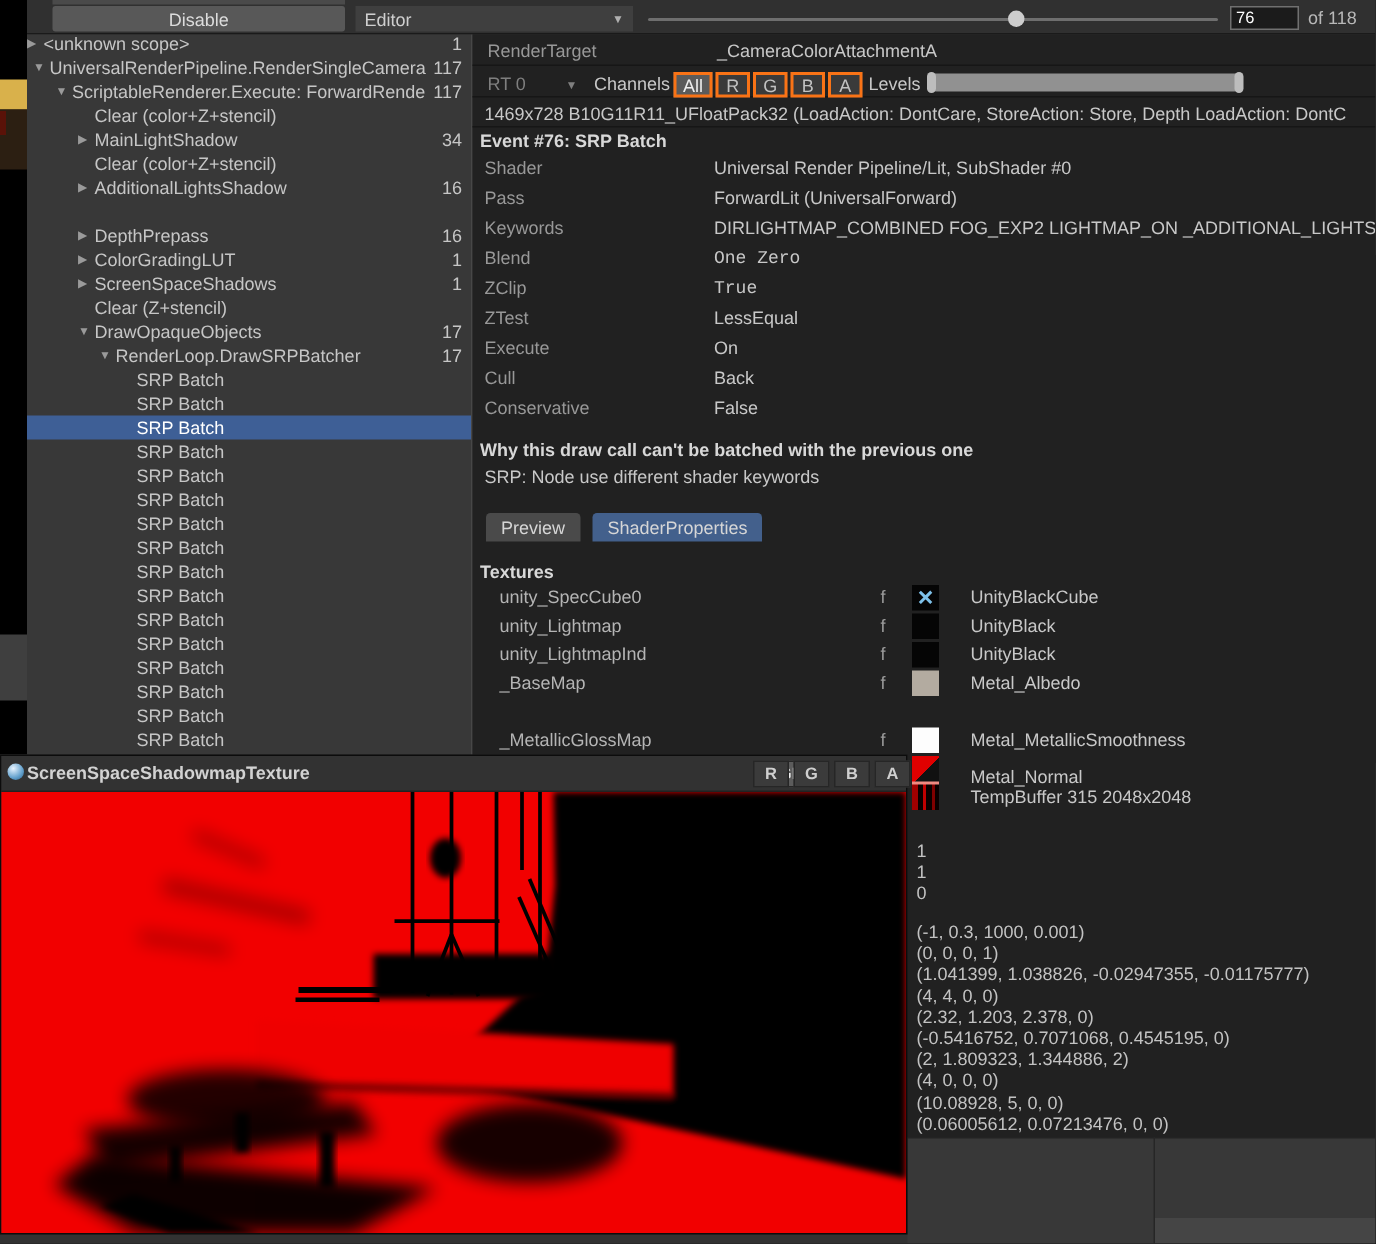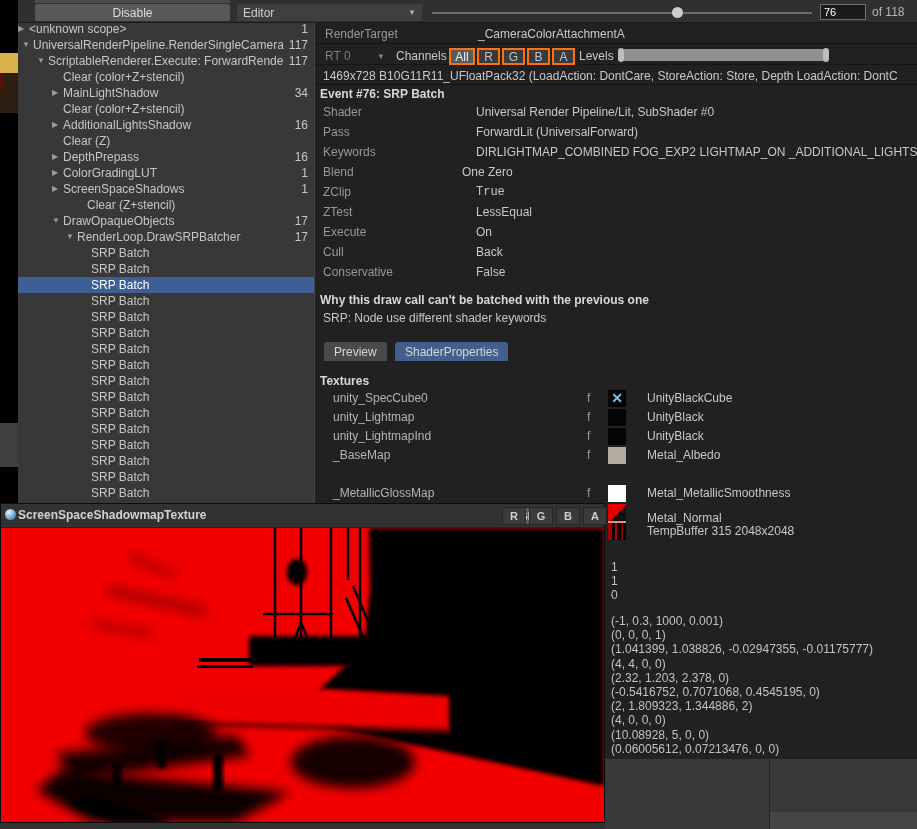--- a/index.html
+++ b/index.html
@@ -128,40 +128,37 @@
         <span class="tree-count">34</span>
       </div>
       <div class="tree-row" style="top: 78px;">
         <span class="tree-label" style="left: 45px;">Clear (color+Z+stencil)</span>
       </div>
       <div class="tree-row" style="top: 94px;">
         <span class="tree-arrow" style="left: 34px;">▶</span>
         <span class="tree-label" style="left: 45px;">AdditionalLightsShadow</span>
         <span class="tree-count">16</span>
       </div>
-      <div class="tree-row" style="top: 110px;">
-        <span class="tree-label" style="left: 45px;">Clear (Z)</span>
-      </div>
       <div class="tree-row" style="top: 126px;">
         <span class="tree-arrow" style="left: 34px;">▶</span>
         <span class="tree-label" style="left: 45px;">DepthPrepass</span>
         <span class="tree-count">16</span>
       </div>
       <div class="tree-row" style="top: 142px;">
         <span class="tree-arrow" style="left: 34px;">▶</span>
         <span class="tree-label" style="left: 45px;">ColorGradingLUT</span>
         <span class="tree-count">1</span>
       </div>
       <div class="tree-row" style="top: 158px;">
         <span class="tree-arrow" style="left: 34px;">▶</span>
         <span class="tree-label" style="left: 45px;">ScreenSpaceShadows</span>
         <span class="tree-count">1</span>
       </div>
       <div class="tree-row" style="top: 174px;">
-        <span class="tree-label" style="left: 45px; margin-left: 24px;">Clear (Z+stencil)</span>
+        <span class="tree-label" style="left: 45px;">Clear (Z+stencil)</span>
       </div>
       <div class="tree-row" style="top: 190px;">
         <span class="tree-arrow" style="left: 34px;">▼</span>
         <span class="tree-label" style="left: 45px;">DrawOpaqueObjects</span>
         <span class="tree-count">17</span>
       </div>
       <div class="tree-row" style="top: 206px;">
         <span class="tree-arrow" style="left: 48px;">▼</span>
         <span class="tree-label" style="left: 59px;">RenderLoop.DrawSRPBatcher</span>
         <span class="tree-count">17</span>
@@ -245,21 +242,21 @@
 
     <div class="abs boldtxt" style="left:5px;top:64px;">Event #76: SRP Batch</div>
     <div id="event-rows">
         <div class="abs lbl" style="left: 8px; top: 82px;">Shader</div>
         <div class="abs val nowrap" style="left: 161px; top: 82px; width: 441px;">Universal Render Pipeline/Lit, SubShader #0</div>
         <div class="abs lbl" style="left: 8px; top: 102px;">Pass</div>
         <div class="abs val nowrap" style="left: 161px; top: 102px; width: 441px;">ForwardLit (UniversalForward)</div>
         <div class="abs lbl" style="left: 8px; top: 122px;">Keywords</div>
         <div class="abs val nowrap" style="left: 161px; top: 122px; width: 441px;">DIRLIGHTMAP_COMBINED FOG_EXP2 LIGHTMAP_ON _ADDITIONAL_LIGHTS _</div>
         <div class="abs lbl" style="left: 8px; top: 142px;">Blend</div>
-        <div class="abs val nowrap" style="left: 147px; top: 142px; width: 441px;">One Zero</div>
+        <div class="abs val nowrap" style="left: 161px; top: 142px; width: 441px; font-family: Liberation Mono, monospace;">One Zero</div>
         <div class="abs lbl" style="left: 8px; top: 162px;">ZClip</div>
         <div class="abs val nowrap" style="left: 161px; top: 162px; width: 441px; font-family: Liberation Mono, monospace;">True</div>
         <div class="abs lbl" style="left: 8px; top: 182px;">ZTest</div>
         <div class="abs val nowrap" style="left: 161px; top: 182px; width: 441px;">LessEqual</div>
         <div class="abs lbl" style="left: 8px; top: 202px;">Execute</div>
         <div class="abs val nowrap" style="left: 161px; top: 202px; width: 441px;">On</div>
         <div class="abs lbl" style="left: 8px; top: 222px;">Cull</div>
         <div class="abs val nowrap" style="left: 161px; top: 222px; width: 441px;">Back</div>
         <div class="abs lbl" style="left: 8px; top: 242px;">Conservative</div>
         <div class="abs val nowrap" style="left: 161px; top: 242px; width: 441px;">False</div>

